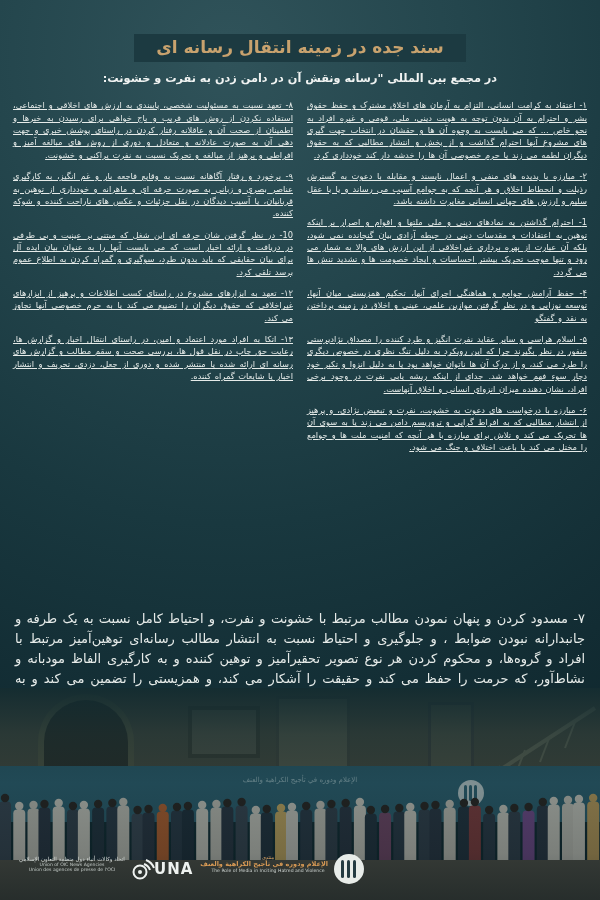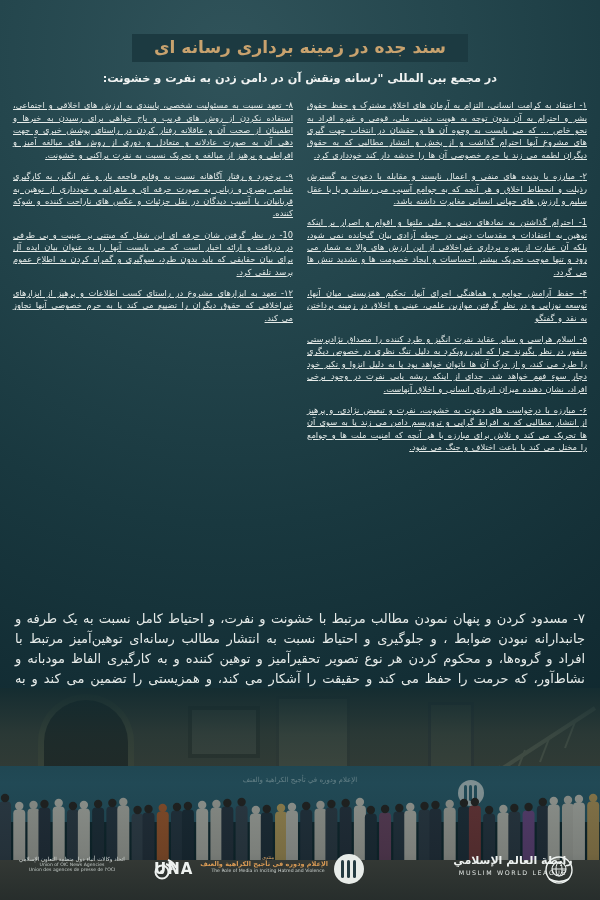--- a/index.html
+++ b/index.html
@@ -50,61 +50,62 @@
   #people { position:absolute; left:0; top:96px; width:600px; height:84px; }
   .floor { position:absolute; left:0; top:172px; width:600px; height:40px; background:#595449; }
   .photo-shade { position:absolute; left:0; top:0; width:600px; height:212px;
       background:linear-gradient(180deg, rgba(16,42,48,.92) 0%, rgba(16,42,48,.55) 22%, rgba(14,36,42,.38) 45%, rgba(10,26,30,.45) 78%, rgba(8,22,26,.62) 100%); }
   
   #logobar { position:absolute; left:0; bottom:2px; width:600px; height:48px; color:#dfe5e2; }
   .lb { position:absolute; }
   #una-text { left:18px; top:6px; width:108px; text-align:center; }
   #una-text .ar { font-size:5.5px; color:#d8dedb; white-space:nowrap; }
   #una-text .en, #una-text .fr { font-size:4.6px; color:#c2c9c6; direction:ltr; white-space:nowrap; }
-  #una-logo { left:130px; top:6px; width:70px; height:26px; direction:ltr;text-align:center; }
+  #una-logo { left:130px; top:6px; width:70px; height:26px; direction:ltr; }
   #una-logo .una-word { position:absolute; left:24px; top:4px; font-size:15px; font-weight:bold;
                         color:#eef2f0; letter-spacing:1px; font-family:"DejaVu Sans", sans-serif; }
   #forum-text { left:208px; top:4px; width:120px; text-align:center; }
   #forum-text .ar1 { font-size:5px; color:#e2a866; }
   #forum-text .ar2 { font-size:6.5px; color:#d89a55; font-weight:bold; white-space:nowrap; }
   #forum-text .en { font-size:4.6px; color:#cfd5d2; direction:ltr; white-space:nowrap; }
   #forum-logo { left:334px; top:4px; width:30px; height:30px; border-radius:50%; background:#e8ece9; }
   #forum-logo i { position:absolute; top:6px; width:3.4px; height:18px; background:#243b42; border-radius:2px; }
   #mwl { left:408px; top:4px; width:170px; direction:rtl; }
   #mwl .callig { font-size:11px; font-weight:bold; color:#eef2f0; text-align:center; width:130px; }
   #mwl .en { font-size:6.3px; letter-spacing:1.6px; color:#e2e7e4; text-align:center; width:130px;
              direction:ltr; margin-top:2px; white-space:nowrap; }
   #mwl-emblem { position:absolute; left:136px; top:1px; }
 </style>
 </head>
 <body>
 
 <div id="poster">
 
   <div id="header">
-    <div class="title-band">سند جده در زمینه برداری رسانه ای</div>
+    <div class="title-band">سند جده در زمینه انتقال رسانه ای</div>
     <div class="subtitle">
       <div>در مجمع بین المللی "رسانه ونقش آن در دامن زدن به نفرت و خشونت:</div>
     </div>
   </div>
 
   <div id="columns">
     <div class="col">
         <p class="para">۱- اعتقاد به کرامت انسانی، التزام به آرمان های اخلاق مشترک و حفظ حقوق بشر و احترام به آن بدون توجه به هویت دینی، ملی، قومی و غیره افراد به نحو خاص ... که می بایست به وجوه آن ها و حقشان در انتخاب جهت گیری های مشروع آنها احترام گذاشت و از پخش و انتشار مطالبی که به حقوق دیگران لطمه می زند یا حرم خصوصی آن ها را خدشه دار کند خودداری کرد.</p>
         <p class="para">۲- مبارزه با پدیده های منفی و اعمال ناپسند و مقابله با دعوت به گسترش رذیلت و انحطاط اخلاق و هر آنچه که به جوامع آسیب می رساند و یا با عقل سلیم و ارزش های جهانی انسانی مغایرت داشته باشد.</p>
         <p class="para">1- احترام گذاشتن به نمادهای دینی و ملی ملتها و اقوام و اصرار بر اینکه توهین به اعتقادات و مقدسات دینی در حیطه آزادی بیان گنجانده نمی شود، بلکه آن عبارت از بهره برداری غیراخلاقی از این ارزش های والا به شمار می رود و تنها موجب تحریک بیشتر احساسات و ایجاد خصومت ها و تشدید تنش ها می گردد.</p>
         <p class="para">۴- حفظ آرامش جوامع و هماهنگی اجرای آنها، تحکیم همزیستی میان آنها، توسعه نوزایی و در نظر گرفتن موازین علمی، عینی و اخلاق در زمینه پرداختن به نقد و گفتگو</p>
         <p class="para">۵- اسلام هراسی و سایر عقاید نفرت انگیز و طرد کننده را مصداق نژادپرستی منفور در نظر بگیرند چرا که این رویکرد به دلیل تنگ نظری در خصوص دیگری را طرد می کند، و از درک آن ها ناتوان خواهد بود یا به دلیل انزوا و تکبر خود دچار سوء فهم خواهد شد. جدای از اینکه ریشه یابی نفرت در وجود برخی افراد، نشان دهنده میزان انزوای انسانی و اخلاق آنهاست.</p>
         <p class="para">۶- مبارزه با درخواست های دعوت به خشونت، نفرت و تبعیض نژادی، و پرهیز از انتشار مطالبی که به افراط گرایی و تروریسم دامن می زند یا به سوی آن ها تحریک می کند و تلاش برای مبارزه با هر آنچه که امنیت ملت ها و جوامع را مختل می کند یا باعث اختلاف و جنگ می شود.</p>
       </div>
     <div class="col">
         <p class="para">۸- تعهد نسبت به مسئولیت شخصی، پایبندی به ارزش های اخلاقی و اجتماعی، استفاده نکردن از روش های فریب و باج خواهی برای رسیدن به خبرها و اطمینان از صحت آن و عاقلانه رفتار کردن در راستای پوشش خبری و جهت دهی آن به صورت عادلانه و متعادل و دوری از روش های مبالغه آمیز و افراطی و پرهیز از مبالغه و تحریک نسبت به نفرت پراکنی و خشونت.</p>
         <p class="para">۹- برخورد و رفتار آگاهانه نسبت به وقایع فاجعه بار و غم انگیز، به کارگیری عناصر بصری و زبانی به صورت حرفه ای و ماهرانه و خودداری از توهین به قربانیان، یا آسیب دیدگان در نقل جزئیات و عکس های ناراحت کننده و شوکه کننده.</p>
         <p class="para">10- در نظر گرفتن شان حرفه ای این شغل که مبتنی بر عینیت و بی طرفی در دریافت و ارائه اخبار است که می بایست آنها را به عنوان بیان ایده آل برای بیان حقایقی که باید بدون طرد، سوگیری و گمراه کردن به اطلاع عموم برسد تلقی کرد.</p>
         <p class="para">۱۲- تعهد به ابزارهای مشروع در راستای کسب اطلاعات و پرهیز از ابزارهای غیراخلاقی که حقوق دیگران را تضییع می کند یا به حرم خصوصی آنها تجاوز می کند.</p>
+        <p class="para">۱۳- اتکا به افراد مورد اعتماد و امین، در راستای انتقال اخبار و گزارش ها، رعایت حق چاپ در نقل قول ها، بررسی صحت و سقم مطالب و گزارش های رسانه ای ارائه شده یا منتشر شده و دوری از جعل، دزدی، تحریف و انتشار اخبار یا شایعات گمراه کننده.</p>
       </div>
   </div>
 
   <div id="full-para">۷- مسدود کردن و پنهان نمودن مطالب مرتبط با خشونت و نفرت، و احتیاط کامل نسبت به یک طرفه و جانبدارانه نبودن ضوابط ، و جلوگیری و احتیاط نسبت به انتشار مطالب رسانه‌ای توهین‌آمیز مرتبط با افراد و گروه‌ها، و محکوم کردن هر نوع تصویر تحقیرآمیز و توهین کننده و به کارگیری الفاظ مودبانه و نشاط‌آور، که حرمت را حفظ می کند و حقیقت را آشکار می کند، و همزیستی را تضمین می کند و به همگان احترام می گذارد.</div>
 
   <div id="photo">
     <div class="wall"></div>
     <div class="arch"></div>
     <div class="frame1"></div>
     <div class="door1"></div>
@@ -238,27 +239,16 @@
       <div class="lb" id="forum-text">
         <div class="ar1">منتدى</div>
         <div class="ar2">الإعلام ودوره في تأجيج الكراهية والعنف</div>
         <div class="en">The Role of Media in Inciting Hatred and Violence</div>
       </div>
       <div class="lb" id="forum-logo">
         <i style="left:7px"></i>
           <i style="left:13px"></i>
           <i style="left:19px"></i>
       </div>
-      <div class="lb" id="mwl">
-        <div class="callig">رابطة العالم الإسلامي</div>
-        <div class="en">MUSLIM WORLD LEAGUE</div>
-        <svg id="mwl-emblem" width="30" height="30" viewBox="0 0 30 30">
-          <circle cx="15" cy="15" r="13" fill="none" stroke="#eef2f0" stroke-width="1.4"></circle>
-          <circle cx="15" cy="14" r="7" fill="none" stroke="#eef2f0" stroke-width="1.2"></circle>
-          <ellipse cx="15" cy="14" rx="3" ry="7" fill="none" stroke="#eef2f0" stroke-width="1"></ellipse>
-          <line x1="8" y1="14" x2="22" y2="14" stroke="#eef2f0" stroke-width="1"></line>
-          <path d="M5 24 Q15 29 25 24" fill="none" stroke="#eef2f0" stroke-width="1.4"></path>
-        </svg>
-      </div>
     </div>
   </div>
 
 </div>
 
 </body></html>

